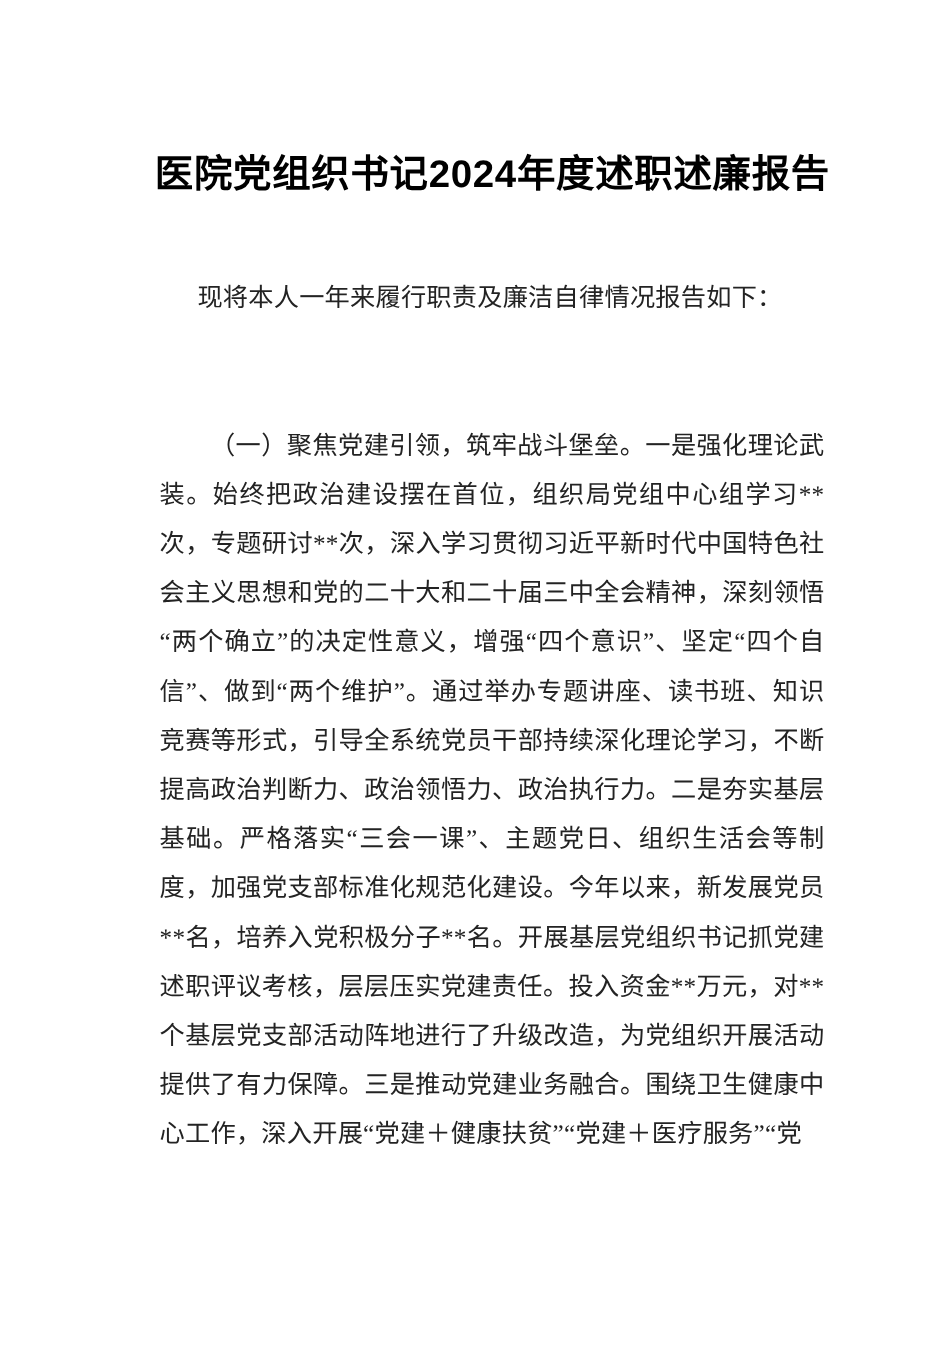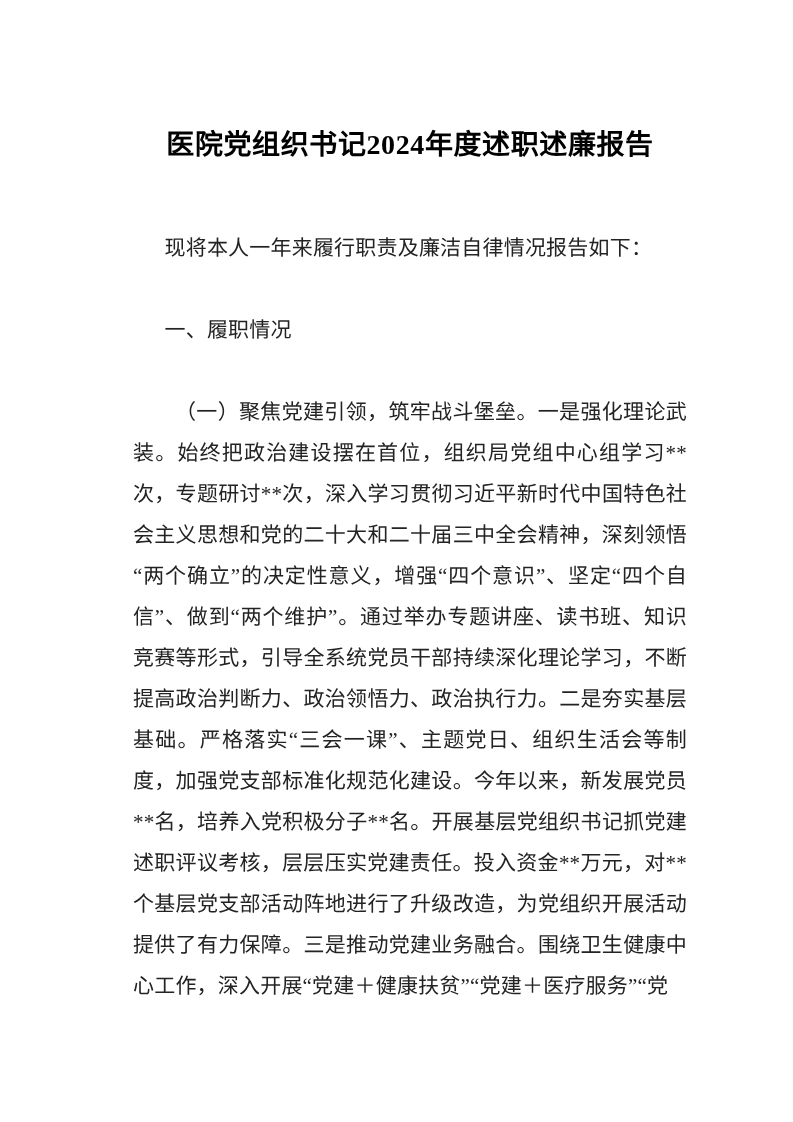--- a/index.html
+++ b/index.html
@@ -28,26 +28,26 @@
   .content {
     position: absolute;
     left: 133px;
     top: 0;
     width: 554px;
   }
 
   .doc-title {
     margin: 0;
     padding: 0;
-    font-family: Liberation Serif, serif;
+    font-family: Liberation Sans, sans-serif;
     font-weight: 700;
-    font-size: 28px;
+    font-size: 32px;
     line-height: 40px;
     letter-spacing: 0.6px;
-    text-align: center;
+    text-align: left;
     color: #000000;
     white-space: nowrap;
     position: absolute;
     left: -4px;
     top: 125px;
     width: 562px;
   }
 
   .body-block {
     position: absolute;
@@ -96,21 +96,20 @@
   <div class="content">
 
     <h1 class="doc-title" style="color: rgb(0, 0, 0);">医院党组织书记2024年度述职述廉报告</h1>
 
     <div class="body-block">
 
       <p class="para lead" style="color: rgb(35, 35, 35);">现将本人一年来履行职责及廉洁自律情况报告如下：</p>
 
       <div class="gap-1"></div>
 
-      <p class="heading" style="color: rgb(35, 35, 35);">一、履职情况</p>
 
       <div class="gap-2"></div>
 
       <p class="para" style="color: rgb(35, 35, 35);">（一）聚焦党建引领，筑牢战斗堡垒。一是强化理论武装。始终把政治建设摆在首位，组织局党组中心组学习**次，专题研讨**次，深入学习贯彻习近平新时代中国特色社会主义思想和党的二十大和二十届三中全会精神，深刻领悟“两个确立”的决定性意义，增强“四个意识”、坚定“四个自信”、做到“两个维护”。通过举办专题讲座、读书班、知识竞赛等形式，引导全系统党员干部持续深化理论学习，不断提高政治判断力、政治领悟力、政治执行力。二是夯实基层基础。严格落实“三会一课”、主题党日、组织生活会等制度，加强党支部标准化规范化建设。今年以来，新发展党员**名，培养入党积极分子**名。开展基层党组织书记抓党建述职评议考核，层层压实党建责任。投入资金**万元，对**个基层党支部活动阵地进行了升级改造，为党组织开展活动提供了有力保障。三是推动党建业务融合。围绕卫生健康中心工作，深入开展“党建＋健康扶贫”“党建＋医疗服务”“党</p>
 
     </div>
   </div>
 </div>
 
 </body></html>

